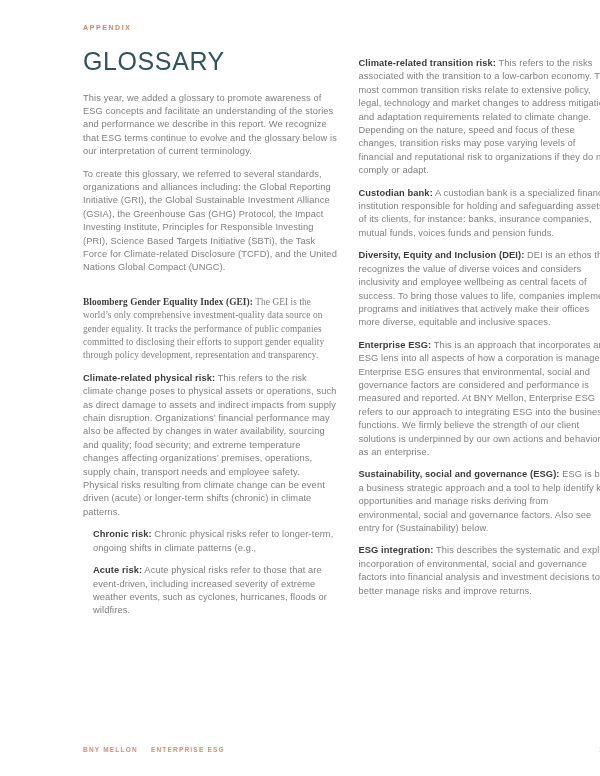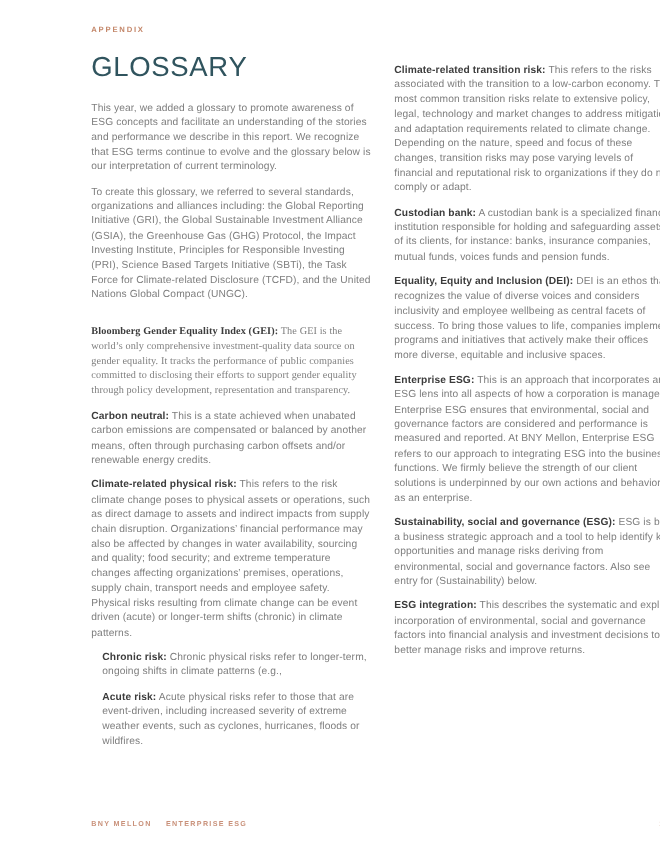--- a/index.html
+++ b/index.html
@@ -96,24 +96,20 @@
       <h1 class="page-title">GLOSSARY</h1>
 
       <p class="para">This year, we added a glossary to promote awareness of ESG concepts and facilitate an understanding of the stories and performance we describe in this report. We recognize that ESG terms continue to evolve and the glossary below is our interpretation of current terminology.</p>
       <p class="para">To create this glossary, we referred to several standards, organizations and alliances including: the Global Reporting Initiative (GRI), the Global Sustainable Investment Alliance (GSIA), the Greenhouse Gas (GHG) Protocol, the Impact Investing Institute, Principles for Responsible Investing (PRI), Science Based Targets Initiative (SBTi), the Task Force for Climate-related Disclosure (TCFD), and the United Nations Global Compact (UNGC).</p>
 
       <p class="entry section-gap">
         <strong class="term">Bloomberg Gender Equality Index (GEI):</strong>
         <span class="def">The GEI is the world’s only comprehensive investment-quality data source on gender equality. It tracks the performance of public companies committed to disclosing their efforts to support gender equality through policy development, representation and transparency.</span>
       </p>
 
-      <p class="entry">
-        <strong class="term">Carbon neutral:</strong>
-        <span class="def">This is a state achieved when unabated carbon emissions are compensated or balanced by another means, often through purchasing carbon offsets and/or renewable energy credits.</span>
-      </p>
 
       <p class="entry">
         <strong class="term">Climate-related physical risk:</strong>
         <span class="def">This refers to the risk climate change poses to physical assets or operations, such as direct damage to assets and indirect impacts from supply chain disruption. Organizations’ financial performance may also be affected by changes in water availability, sourcing and quality; food security; and extreme temperature changes affecting organizations’ premises, operations, supply chain, transport needs and employee safety. Physical risks resulting from climate change can be event driven (acute) or longer-term shifts (chronic) in climate patterns.</span>
       </p>
 
       <p class="entry indent">
         <strong class="term">Chronic risk:</strong>
         <span class="def">Chronic physical risks refer to longer-term, ongoing shifts in climate patterns (e.g.,</span>
       </p>
@@ -131,21 +127,21 @@
         <strong class="term">Climate-related transition risk:</strong>
         <span class="def">This refers to the risks associated with the transition to a low-carbon economy. The most common transition risks relate to extensive policy, legal, technology and market changes to address mitigation and adaptation requirements related to climate change. Depending on the nature, speed and focus of these changes, transition risks may pose varying levels of financial and reputational risk to organizations if they do not comply or adapt.</span>
       </p>
 
       <p class="entry">
         <strong class="term">Custodian bank:</strong>
         <span class="def">A custodian bank is a specialized financial institution responsible for holding and safeguarding assets of its clients, for instance: banks, insurance companies, mutual funds, voices funds and pension funds.</span>
       </p>
 
       <p class="entry">
-        <strong class="term">Equality, Equity and Inclusion (DEI):</strong>
+        <strong class="term">Diversity, Equity and Inclusion (DEI):</strong>
         <span class="def">DEI is an ethos that recognizes the value of diverse voices and considers inclusivity and employee wellbeing as central facets of success. To bring those values to life, companies implement programs and initiatives that actively make their offices more diverse, equitable and inclusive spaces.</span>
       </p>
 
 
       <p class="entry">
         <strong class="term">Enterprise ESG:</strong>
         <span class="def">This is an approach that incorporates an ESG lens into all aspects of how a corporation is managed. Enterprise ESG ensures that environmental, social and governance factors are considered and performance is measured and reported. At BNY Mellon, Enterprise ESG refers to our approach to integrating ESG into the business functions. We firmly believe the strength of our client solutions is underpinned by our own actions and behavior as an enterprise.</span>
       </p>
 
       <p class="entry">

